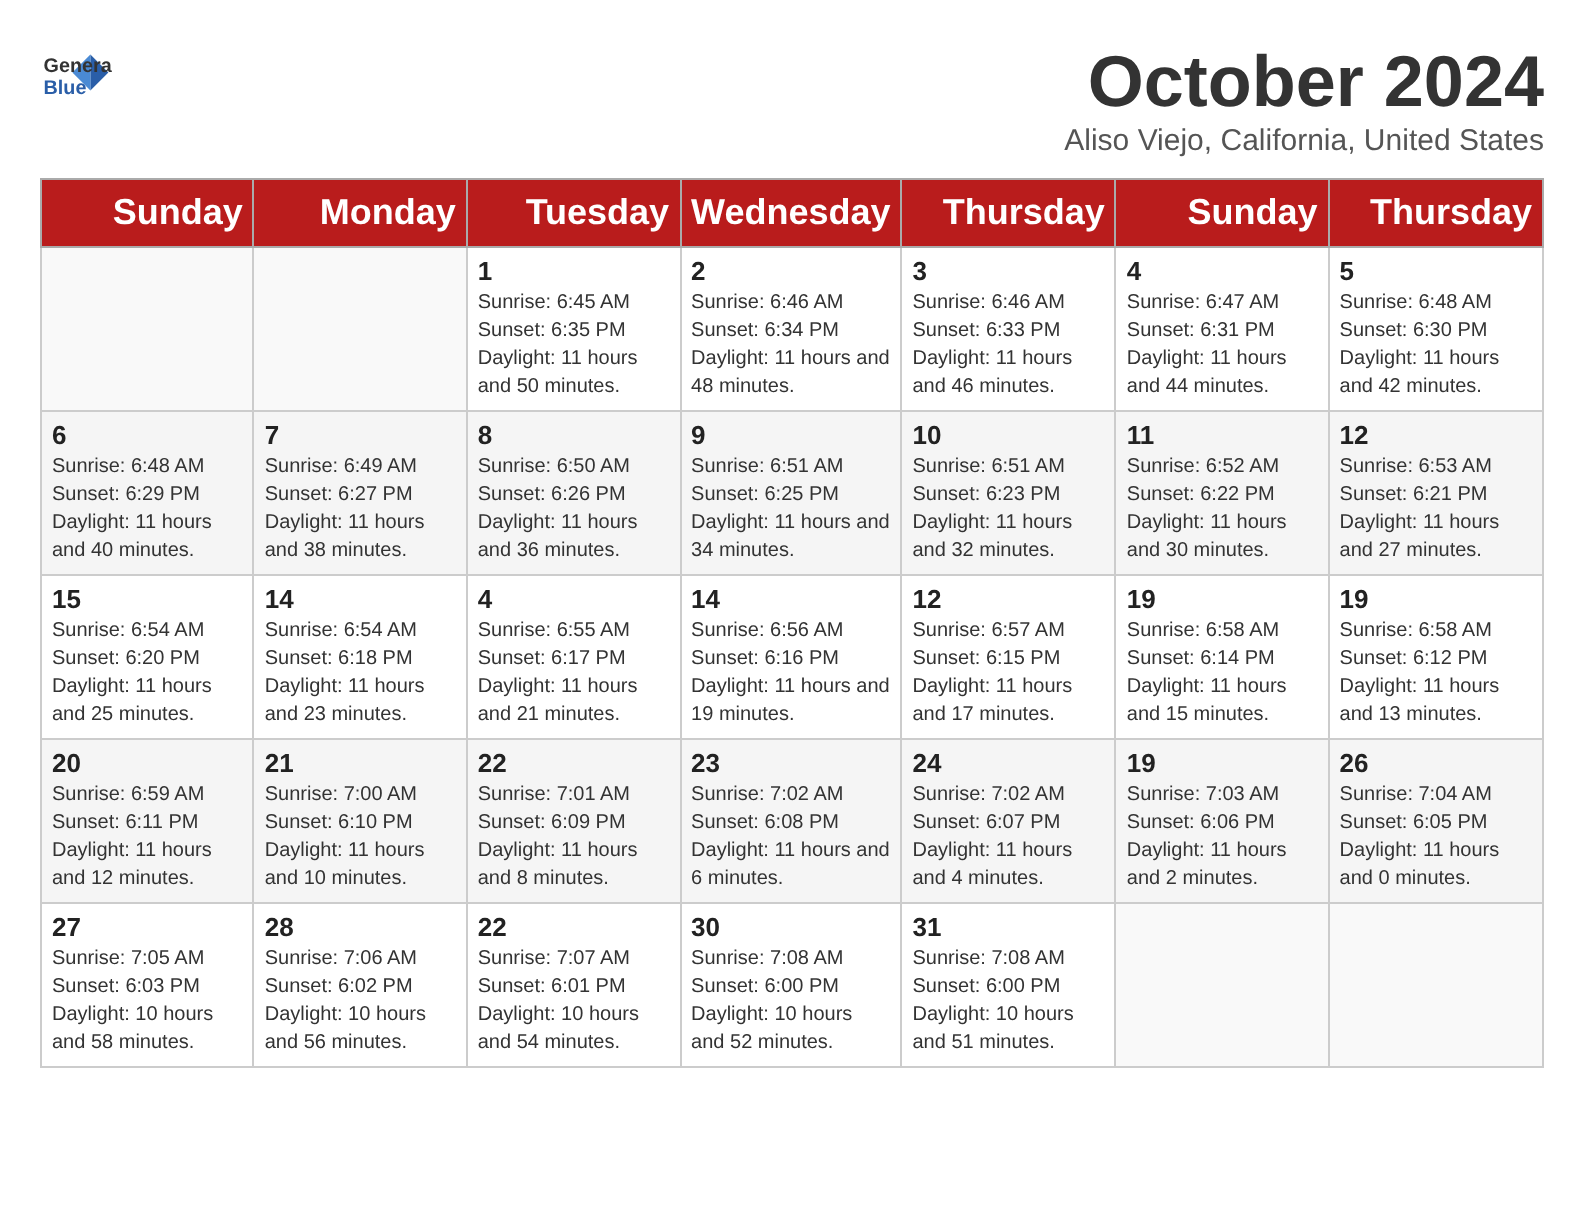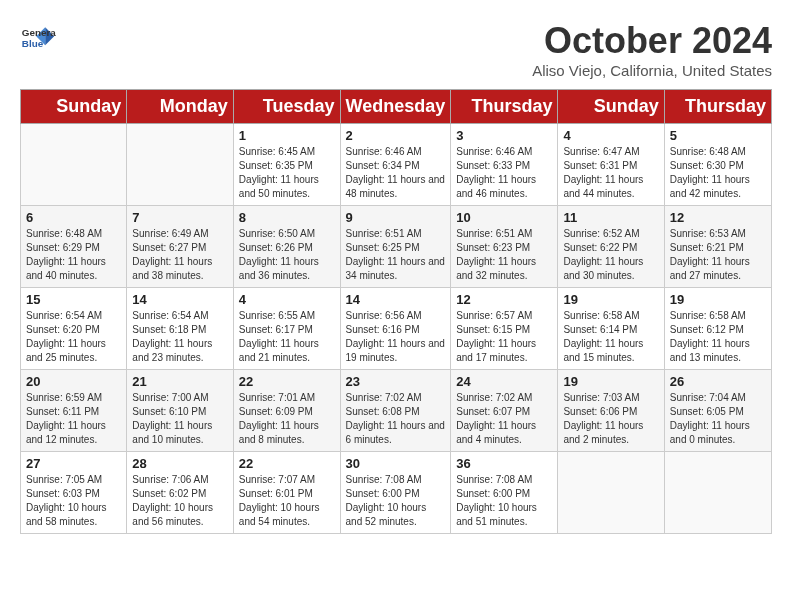--- a/index.html
+++ b/index.html
@@ -235,20 +235,20 @@
         </td>
         <td>
           <div class="day-num">22</div>
           <div class="day-info">Sunrise: 7:07 AM<br>Sunset: 6:01 PM<br>Daylight: 10 hours and 54 minutes.</div>
         </td>
         <td>
           <div class="day-num">30</div>
           <div class="day-info">Sunrise: 7:08 AM<br>Sunset: 6:00 PM<br>Daylight: 10 hours and 52 minutes.</div>
         </td>
         <td>
-          <div class="day-num">36</div>
+          <div class="day-num">31</div>
           <div class="day-info">Sunrise: 7:08 AM<br>Sunset: 6:00 PM<br>Daylight: 10 hours and 51 minutes.</div>
         </td>
         <td class="empty"></td>
         <td class="empty"></td>
       </tr>
     </tbody>
 </table>
 
 </body></html>

